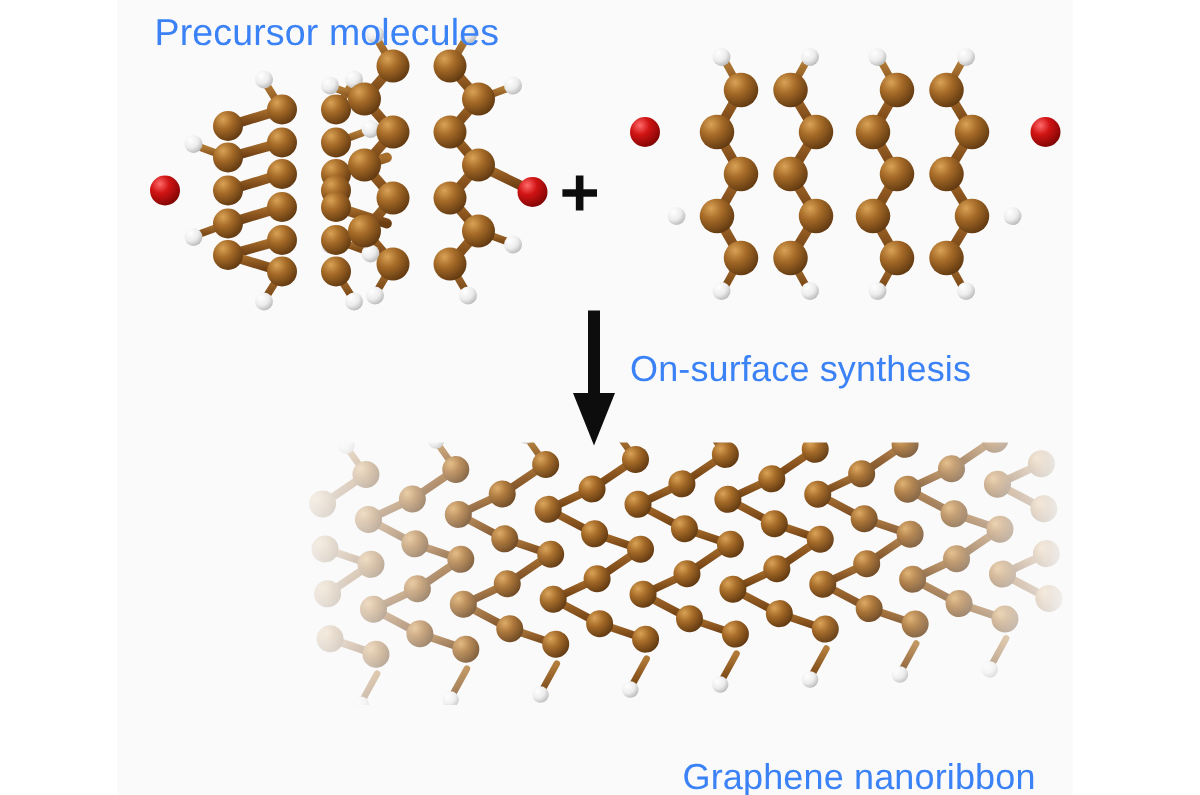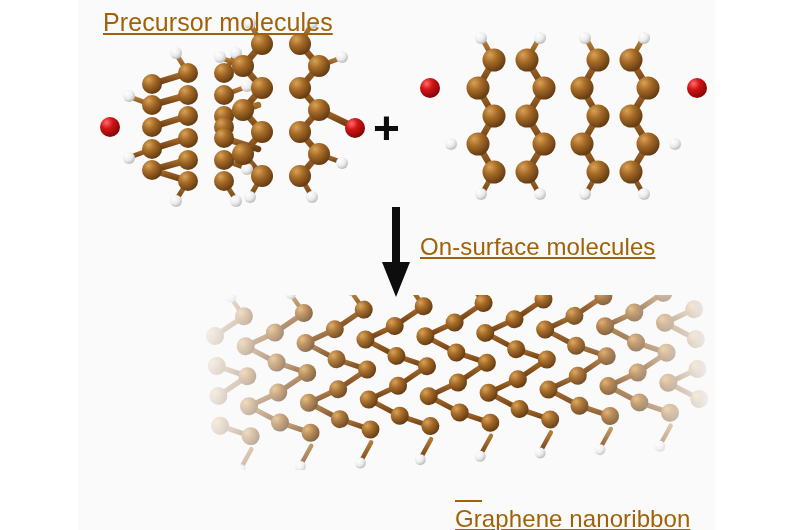--- a/index.html
+++ b/index.html
@@ -19,26 +19,25 @@
   .panel-tint {
     position: absolute;
     left: 78px;
     top: 0px;
     width: 637px;
     height: 530px;
     background: #fafafa;
   }
   .label {
     position: absolute;
-    color: #a16207;
+    color: #3b82f6;
     font-weight: 400;
     letter-spacing: 0.1px;
     white-space: pre;
     line-height: 1.18;
-    text-decoration: underline;
   }
   #title-precursor {
     left: 103px;
     top: 8px;
     font-size: 25px;
   }
   #label-synthesis {
     left: 420px;
     top: 233px;
     font-size: 24px;
@@ -587,20 +586,20 @@
             <circle cx="480" cy="108" r="9"></circle>
         </g>
       </g>
     </g>
   </svg>
 
   <div class="label" id="title-precursor">Precursor molecules</div>
 
   <div class="plus-sign">+</div>
 
-  <div class="label" id="label-synthesis">On-surface molecules</div>
+  <div class="label" id="label-synthesis">On-surface synthesis</div>
 
   <div class="label" id="label-product">
     <div>Graphene nanoribbon</div>
     
   </div>
 
 </div>
 
 </body></html>

